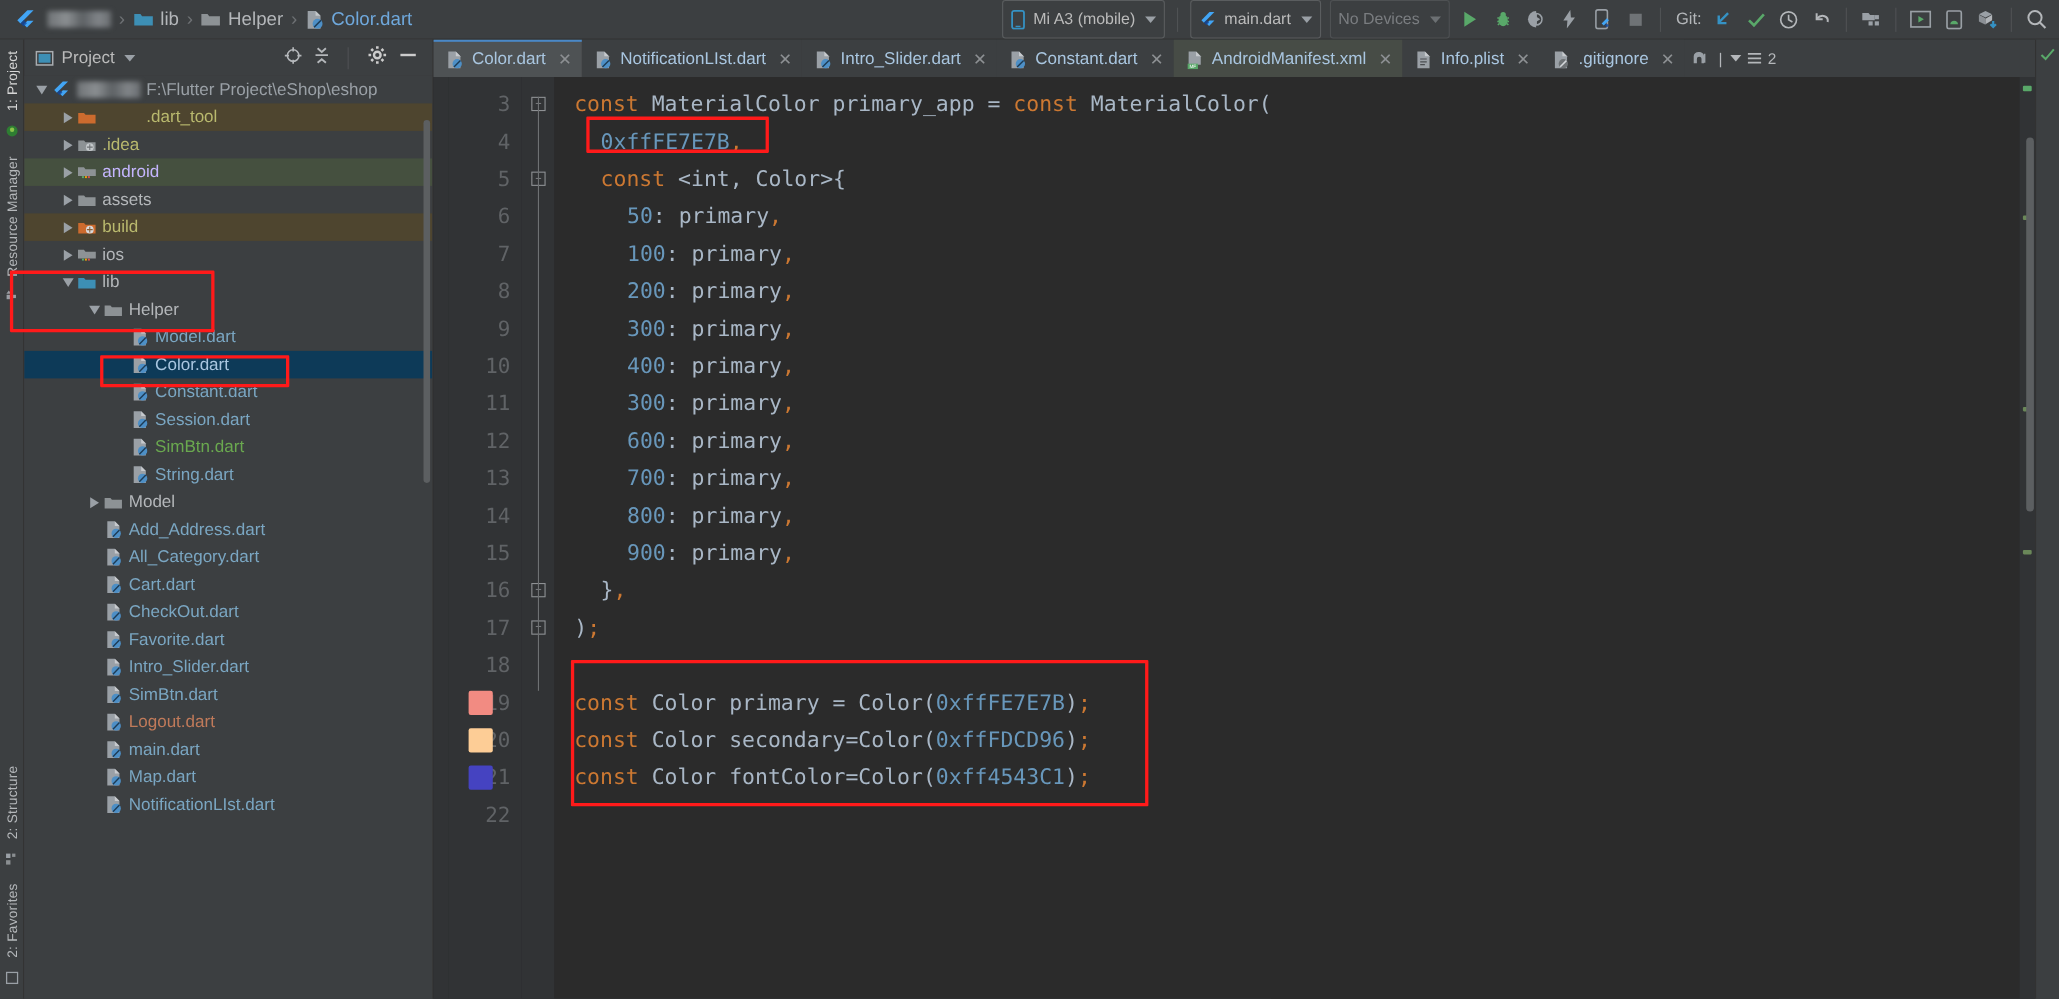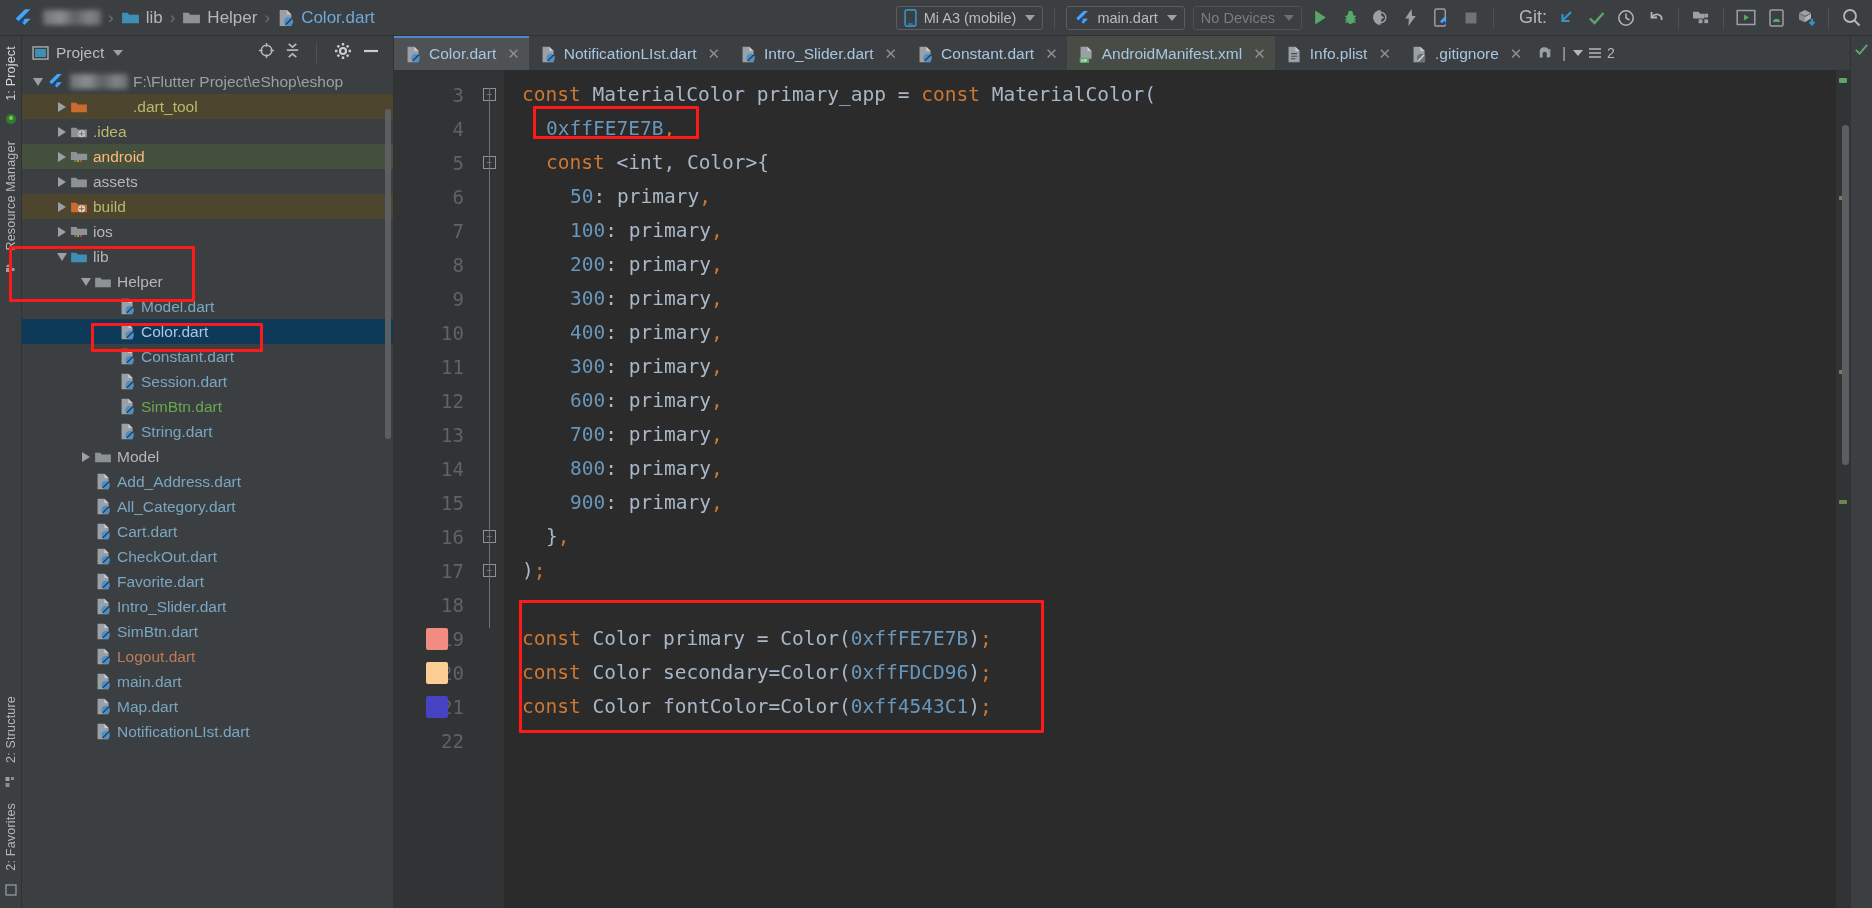--- a/index.html
+++ b/index.html
@@ -25,31 +25,31 @@
   .crumb { display: flex; align-items: center; gap: 6px; padding: 0 5px; color: #b4b7ba; font-size: 17px; white-space: nowrap; }
   .crumb-sep { color: #6e7174; font-size: 17px; padding: 0 2px; }
   .blurbox { width: 58px; height: 15px; background: linear-gradient(90deg,#6f7376,#8b8f92 30%,#5d6164 55%,#818589 80%,#6a6e71); filter: blur(2.6px); border-radius: 1px; }
   .crumb-text.blue { color: #6fa8dc; }
   .crumb-text.grey { color: #b4b7ba; }
 
   .tb-spacer { flex: 1 1 auto; }
 
   .tb-combo {
     display: flex; align-items: center; gap: 7px;
-    height: 24px; padding: 0 7px 0 7px;
+    height: 35px; padding: 0 7px 0 7px;
     border: 1px solid #5a5d5f; border-radius: 3px;
     color: #bbbbbb; font-size: 14.5px; white-space: nowrap;
     background: transparent; margin: 0 4px;
   }
   .tb-combo.disabled { color: #7a7d80; border-color: #4e5153; }
   .caret { width: 0; height: 0; border-left: 5px solid transparent; border-right: 5px solid transparent; border-top: 6px solid #9aa0a6; margin-left: 2px; }
   .tb-combo.disabled .caret { border-top-color: #6c7073; }
   .vsep { width: 1px; height: 22px; background: #4f5254; margin: 0 7px; }
   .tb-icon { width: 30px; height: 26px; display: flex; align-items: center; justify-content: center; cursor: default; }
-  .git-label { color: #b4b7ba; font-size: 18px; margin: 0 4px 0 18px; }
+  .git-label { color: #b4b7ba; font-size: 15px; margin: 0 4px 0 7px; }
 
   
   .body { flex: 1 1 auto; display: flex; min-height: 0; position: relative; }
 
   
   .left-strip {
     width: 22px; min-width: 22px; background: #3c3f41;
     border-right: 1px solid #323232;
     display: flex; flex-direction: column; align-items: center;
     padding-top: 4px; position: relative;
@@ -434,21 +434,21 @@
                 <span class="tri-r"></span>
               </span>
               <span class="ticon">
                 <svg width="18" height="15" viewBox="0 0 20 16">
                   <path d="M1 3h6l1.6 2H19v7H1z" fill="#8d9295"></path>
                   <rect x="5" y="12" width="2" height="2" fill="#59a869"></rect>
                   <rect x="8" y="12" width="2" height="2" fill="#f0a30a"></rect>
                   <rect x="11" y="12" width="2" height="2" fill="#d9534f"></rect>
                 </svg>
               </span>
-              <span class="tlabel" style="color: #fdba74;">android</span>
+              <span class="tlabel" style="color: #c4b5fd;">android</span>
             </div>
             <div class="trow" style="padding-left: 32px;">
               <span class="arrow">
                 <span class="tri-r"></span>
               </span>
               <span class="ticon">
                 <svg width="18" height="14" viewBox="0 0 20 16">
                   <path d="M1 3h6l1.6 2H19v9H1z" fill="#8d9295"></path>
                 </svg>
               </span>

